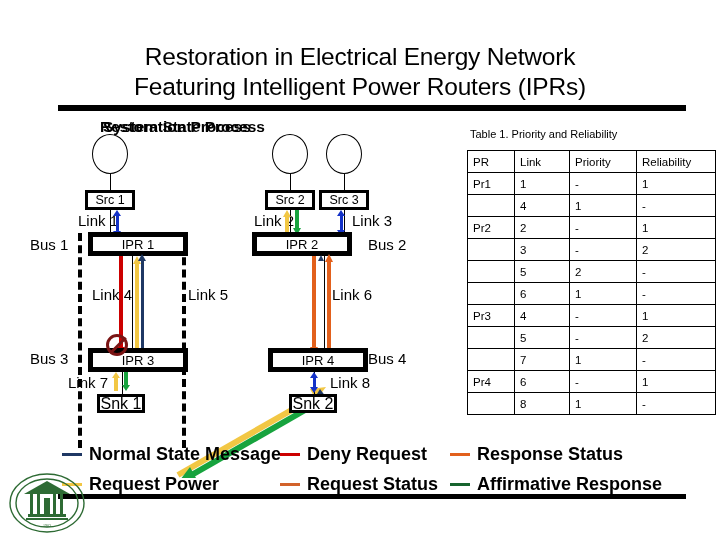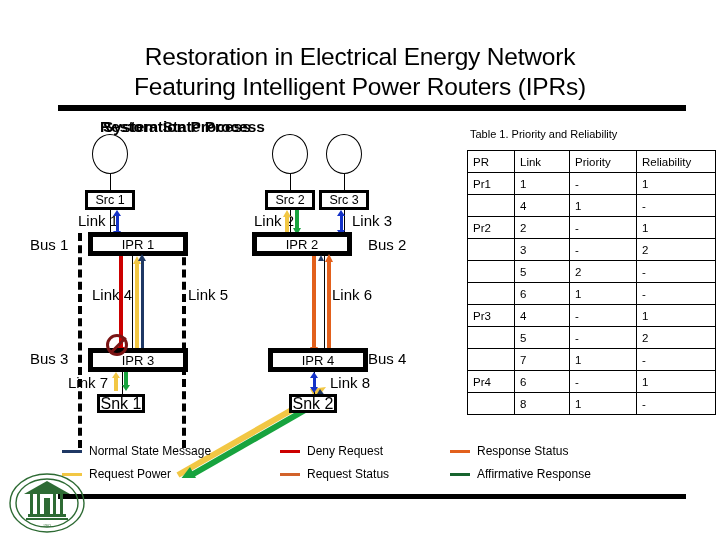--- a/index.html
+++ b/index.html
@@ -92,21 +92,21 @@
   #prtable .c-pr{width:36px;}
   #prtable .c-link{width:44px;}
   #prtable .c-pri{width:56px;}
   #prtable .c-rel{width:68px;}
 
   
   #legend{left:62px;top:444px;width:640px;}
   .lg-row{display:flex;margin-bottom:9px;}
   .lg-item{display:flex;align-items:center;white-space:nowrap;}
   .lg-swatch{width:20px;height:3px;margin-right:7px;flex:0 0 auto;}
-  .lg-text{font-size:12px;}
+  .lg-text{font-size:18px;font-weight:bold;}
   .lg-c1{width:218px;}
   .lg-c2{width:170px;}
 
   
   #seal{left:6px;top:472px;width:82px;height:62px;}
 </style>
 </head>
 <body>
 
 <div class="abs" id="title-block">

